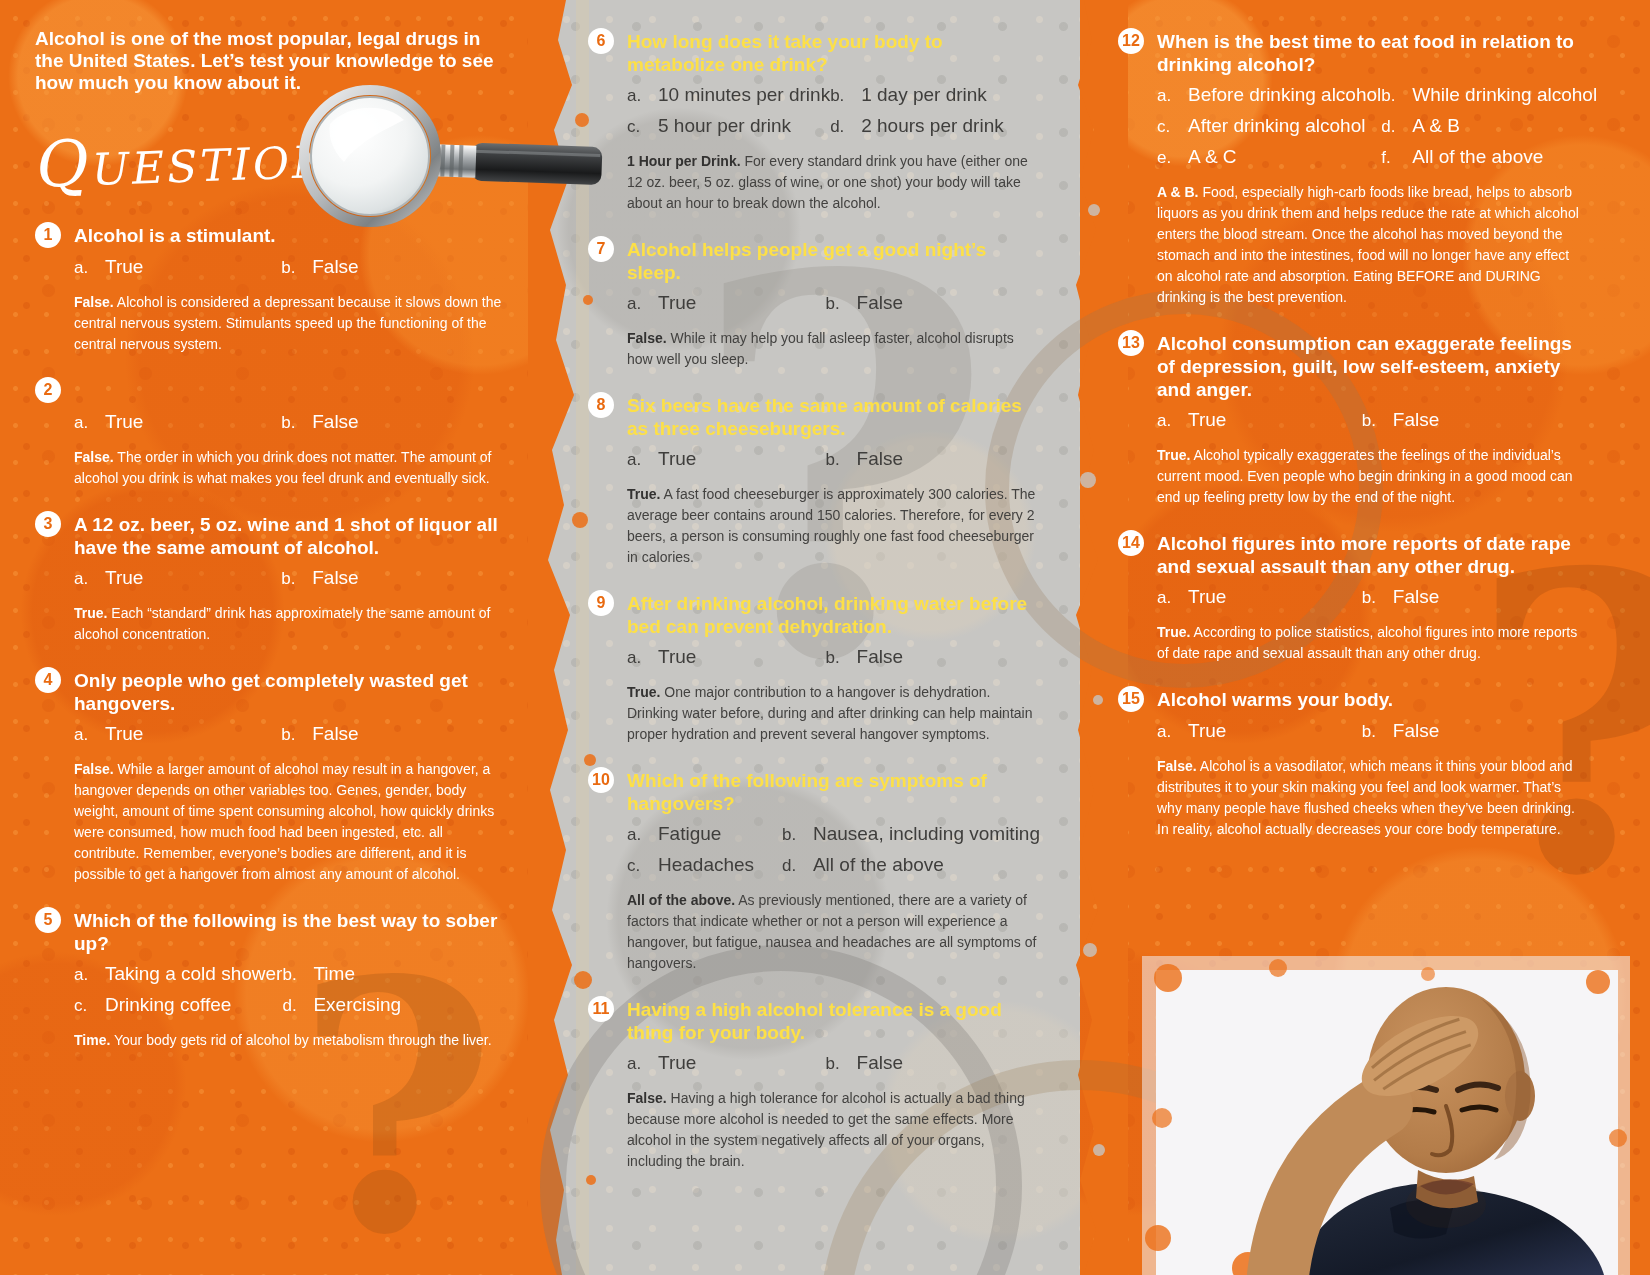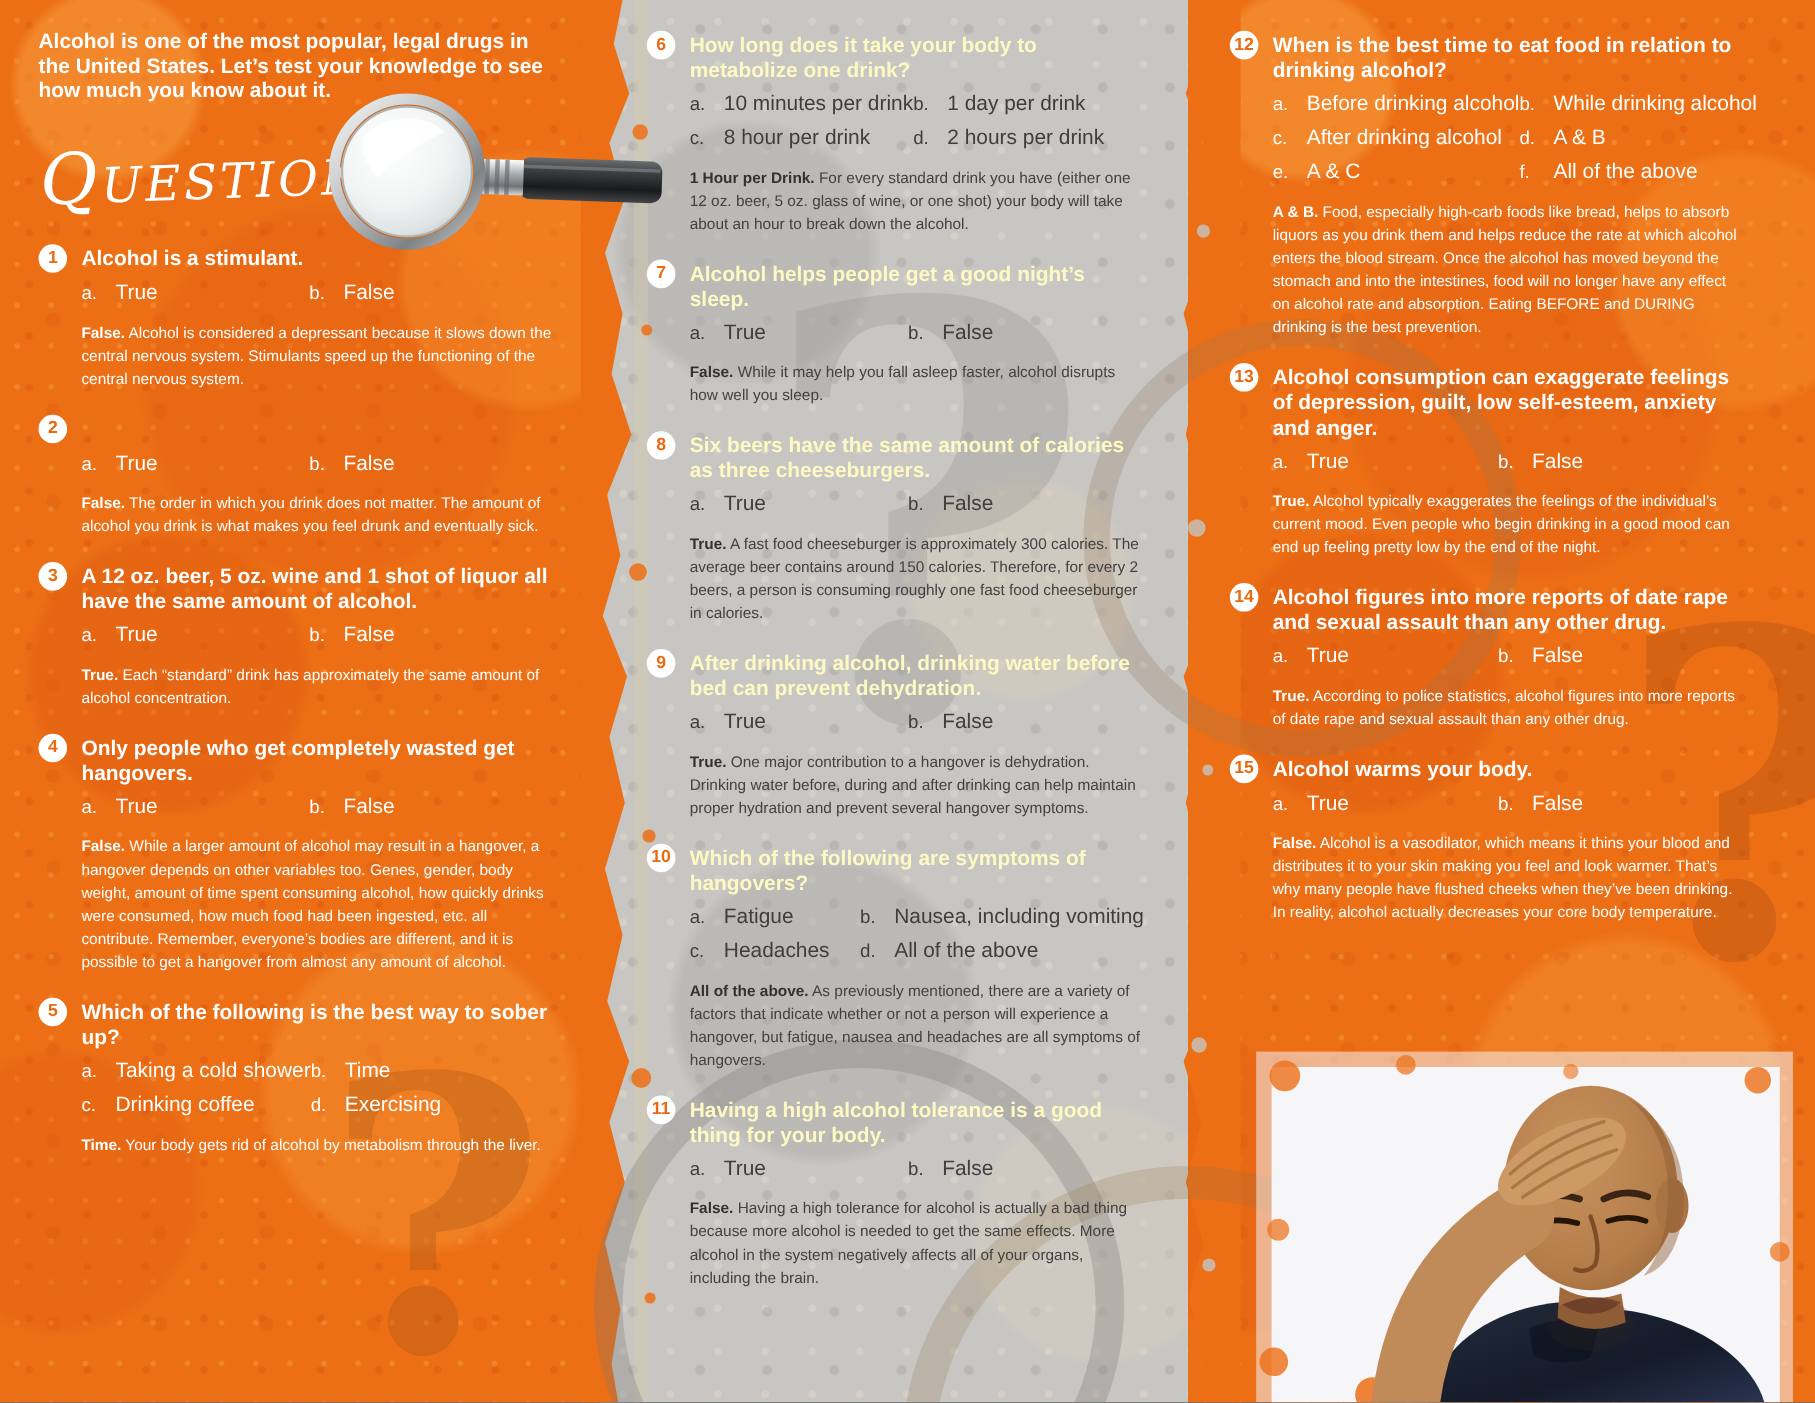--- a/index.html
+++ b/index.html
@@ -57,21 +57,21 @@
     border-radius:50%; background:#fff; color:#e96a10;
     font-weight:bold; font-size:16px; line-height:26px; text-align:center;
   }
   .q-text{font-weight:bold; font-size:19px; line-height:23px; white-space:pre-line;}
   .q-options{margin:8px 0 10px 39px; display:grid; grid-template-columns:1fr 1.08fr; row-gap:5px;}
   .opt{display:flex; align-items:baseline; height:26px;}
   .opt-letter{width:31px; flex:0 0 31px; font-size:17px;}
   .opt-text{font-size:19px; white-space:nowrap;}
   .q-answer{margin:0 0 0 39px; font-size:14px; line-height:21px;}
   .lead{font-weight:bold;}
-  #col-mid .q-text{color:#fef9c3;}
+  #col-mid .q-text{color:#fde047;}
   #col-mid .q-answer{color:#434240;}
   #col-mid .lead{color:#333231;}
 
   .magnifier{position:absolute; left:292px; top:76px; z-index:6;}
   .photo{position:absolute; left:1128px; top:938px; z-index:6;}
 </style>
 </head>
 <body>
 
 <div id="page">
@@ -319,21 +319,21 @@
             <div class="opt">
               <span class="opt-letter">a.</span>
               <span class="opt-text">10 minutes per drink</span>
             </div>
             <div class="opt">
               <span class="opt-letter">b.</span>
               <span class="opt-text">1 day per drink</span>
             </div>
             <div class="opt">
               <span class="opt-letter">c.</span>
-              <span class="opt-text">8 hour per drink</span>
+              <span class="opt-text">5 hour per drink</span>
             </div>
             <div class="opt">
               <span class="opt-letter">d.</span>
               <span class="opt-text">2 hours per drink</span>
             </div>
           </div>
           <p class="q-answer"><span class="lead">1 Hour per Drink.</span> <span>For every standard drink you have (either one 12 oz. beer, 5 oz. glass of wine, or one shot) your body will take about an hour to break down the alcohol.</span></p>
         </div>
         <div class="q">
           <div class="q-head">

